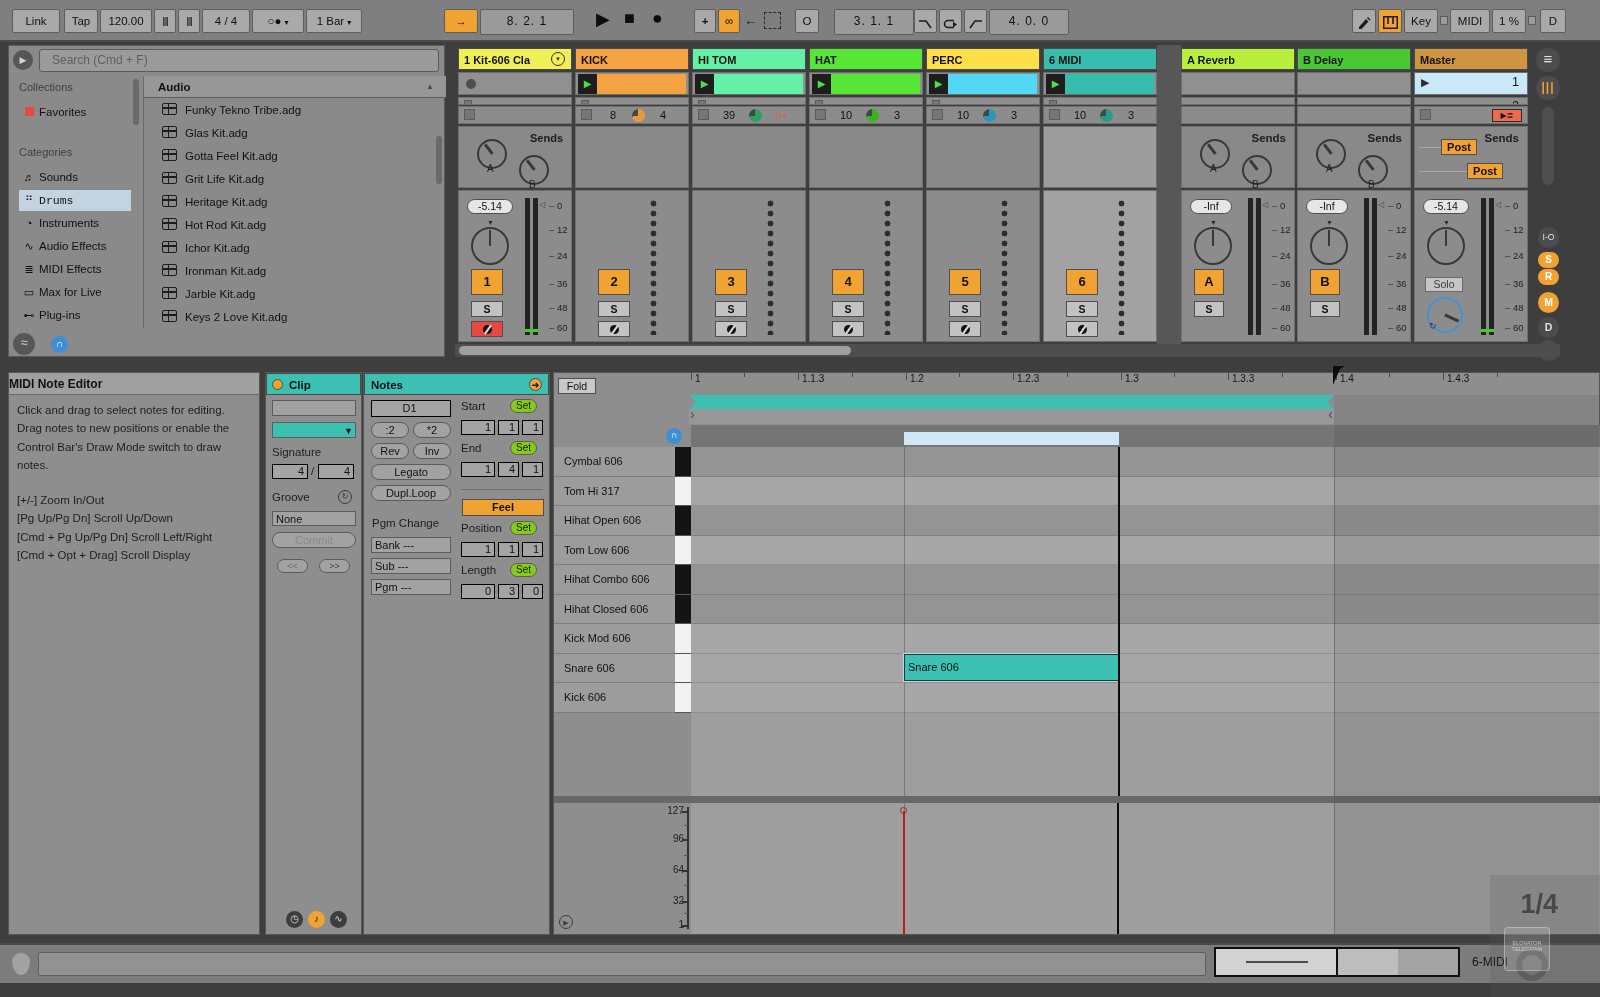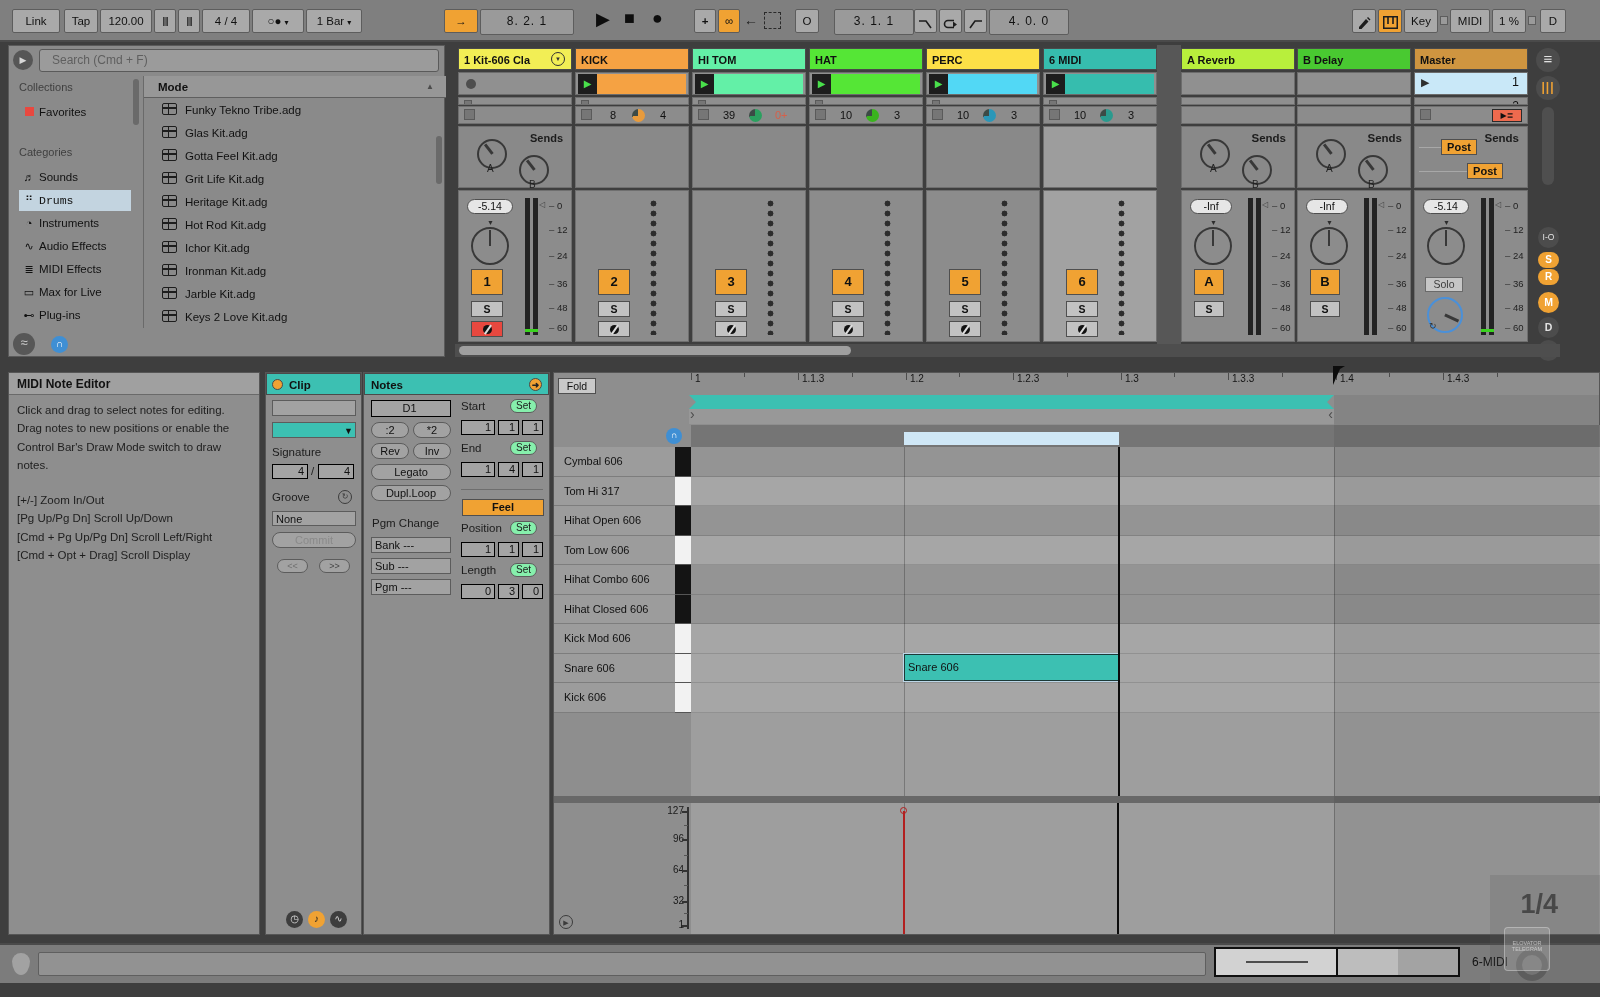--- a/index.html
+++ b/index.html
@@ -73,21 +73,21 @@
          font-size:11px;line-height:29px;padding-left:10px;background:#9c9c9c;white-space:nowrap;overflow:hidden;}
   .ekey{position:absolute;left:121px;width:16px;height:29.5px;box-sizing:border-box;border-bottom:1px solid #555;}
   .egrid{position:absolute;left:137px;width:910px;height:29.5px;box-sizing:border-box;border-bottom:1px solid rgba(0,0,0,0.12);}
   .kwhite{background:#f2f2f2;} .kblack{background:#141414;}
   .gwhite{background:#a6a6a6;} .gblack{background:#949494;}
   .rtick{position:absolute;top:0;width:1px;height:7px;background:#4c4c4c;}
   .rlab{position:absolute;top:0;font-size:10px;color:#151515;}
   .vlab{position:absolute;width:34px;text-align:right;font-size:10px;color:#1a1a1a;}
   .beatline{position:absolute;width:1px;background:rgba(20,20,20,0.28);}
   small.setp{position:absolute;border:1px solid #5c5c5c;border-radius:8px;font-size:10px;padding:0 5px;line-height:12px;
-         color:#1c1c1c;background:#86efac;}
+         color:#1c1c1c;background:#84cc16;}
   .vbox{position:absolute;height:15px;background:#a4a4a4;border:1px solid #000000;box-sizing:border-box;
         font-size:11px;line-height:13px;text-align:right;padding-right:3px;}
 </style>
 </head>
 <body>
 
 <div id="app">
 
   <div class="abs cbar">
     <div class="btn" style="left:12px;width:48px;">Link</div>
@@ -150,21 +150,21 @@
       <div class="bitem" style="top:114px;background:#c3d4e0;width:112px;font-family:Liberation Mono, monospace;"><span class="bico">⠛</span><span>Drums</span></div>
       <div class="bitem" style="top:137px;"><span class="bico">◔</span><span>Instruments</span></div>
       <div class="bitem" style="top:160px;"><span class="bico">∿</span><span>Audio Effects</span></div>
       <div class="bitem" style="top:183px;"><span class="bico">≣</span><span>MIDI Effects</span></div>
       <div class="bitem" style="top:206px;"><span class="bico">▭</span><span>Max for Live</span></div>
       <div class="bitem" style="top:229px;"><span class="bico">⊷</span><span>Plug-ins</span></div>
       <div class="abs" style="left:124px;top:3px;width:6px;height:46px;background:#6a6a6a;border-radius:3px;"></div>
     </div>
 
     <div class="abs" style="left:134px;top:30px;width:302px;height:252px;border-left:1px solid #6a6a6a;">
-      <div class="abs" style="left:0;top:0;width:302px;height:22px;background:#979797;border-bottom:1px solid #5f5f5f;font-size:11.5px;font-weight:bold;line-height:22px;padding-left:14px;box-sizing:border-box;"><span>Mode</span><span style="position:absolute;right:12px;font-size:8px;color:#4c4c4c;">▲</span></div>
+      <div class="abs" style="left:0;top:0;width:302px;height:22px;background:#979797;border-bottom:1px solid #5f5f5f;font-size:11.5px;font-weight:bold;line-height:22px;padding-left:14px;box-sizing:border-box;"><span>Audio</span><span style="position:absolute;right:12px;font-size:8px;color:#4c4c4c;">▲</span></div>
       <div class="frow" style="top:23px;"><span class="ficon"></span><span>Funky Tekno Tribe.adg</span></div>
       <div class="frow" style="top:46px;"><span class="ficon"></span><span>Glas Kit.adg</span></div>
       <div class="frow" style="top:69px;"><span class="ficon"></span><span>Gotta Feel Kit.adg</span></div>
       <div class="frow" style="top:92px;"><span class="ficon"></span><span>Grit Life Kit.adg</span></div>
       <div class="frow" style="top:115px;"><span class="ficon"></span><span>Heritage Kit.adg</span></div>
       <div class="frow" style="top:138px;"><span class="ficon"></span><span>Hot Rod Kit.adg</span></div>
       <div class="frow" style="top:161px;"><span class="ficon"></span><span>Ichor Kit.adg</span></div>
       <div class="frow" style="top:184px;"><span class="ficon"></span><span>Ironman Kit.adg</span></div>
       <div class="frow" style="top:207px;"><span class="ficon"></span><span>Jarble Kit.adg</span></div>
       <div class="frow" style="top:230px;"><span class="ficon"></span><span>Keys 2 Love Kit.adg</span></div>
@@ -454,21 +454,21 @@
     <div class="circ" style="left:6px;top:247px;width:21px;height:21px;background:var(--accent);color:#fff;font-size:10.5px;font-weight:bold;line-height:21px;">M</div>
     <div class="circ" style="left:6px;top:272px;width:21px;height:21px;background:#4c4c4c;color:#e2e2e2;font-size:10.5px;font-weight:bold;line-height:21px;">D</div>
     <div class="circ" style="left:6px;top:295px;width:21px;height:21px;background:#4c4c4c;color:#e2e2e2;font-size:12px;line-height:20px;">×</div>
   </div>
 
   <div class="abs" style="left:455px;top:344px;width:1105px;height:13px;background:#4e4e4e;">
     <div class="abs" style="left:4px;top:2px;width:392px;height:9px;background:#9f9f9f;border-radius:5px;"></div>
   </div>
 
   <div class="panel" style="left:8px;top:372px;width:252px;height:563px;">
-    <div class="abs" style="left:0;top:0;width:250px;height:22px;background:#a0a0a0;border-bottom:1px solid #6a6a6a;font-size:12px;font-weight:bold;line-height:22px;padding-left:8px;box-sizing:border-box;">MIDI Note Editor</div>
+    <div class="abs" style="left:0;top:0;width:250px;height:22px;background:#a0a0a0;border-bottom:1px solid #6a6a6a;font-size:12px;font-weight:bold;line-height:22px;box-sizing:border-box;">MIDI Note Editor</div>
     <div class="abs" style="left:8px;top:28px;width:228px;font-size:11.5px;line-height:1.6;color:#1e1e1e;">Click and drag to select notes for editing. Drag notes to new positions or enable the Control Bar's Draw Mode switch to draw notes.</div>
     <div class="abs" style="left:8px;top:118px;width:236px;font-size:11.5px;line-height:1.6;color:#1e1e1e;">
       <div>[+/-] Zoom In/Out</div>
       <div>[Pg Up/Pg Dn] Scroll Up/Down</div>
       <div>[Cmd + Pg Up/Pg Dn] Scroll Left/Right</div>
       <div>[Cmd + Opt + Drag] Scroll Display</div>
     </div>
   </div>
 
   <div class="panel" style="left:265px;top:372px;width:97px;height:563px;">

